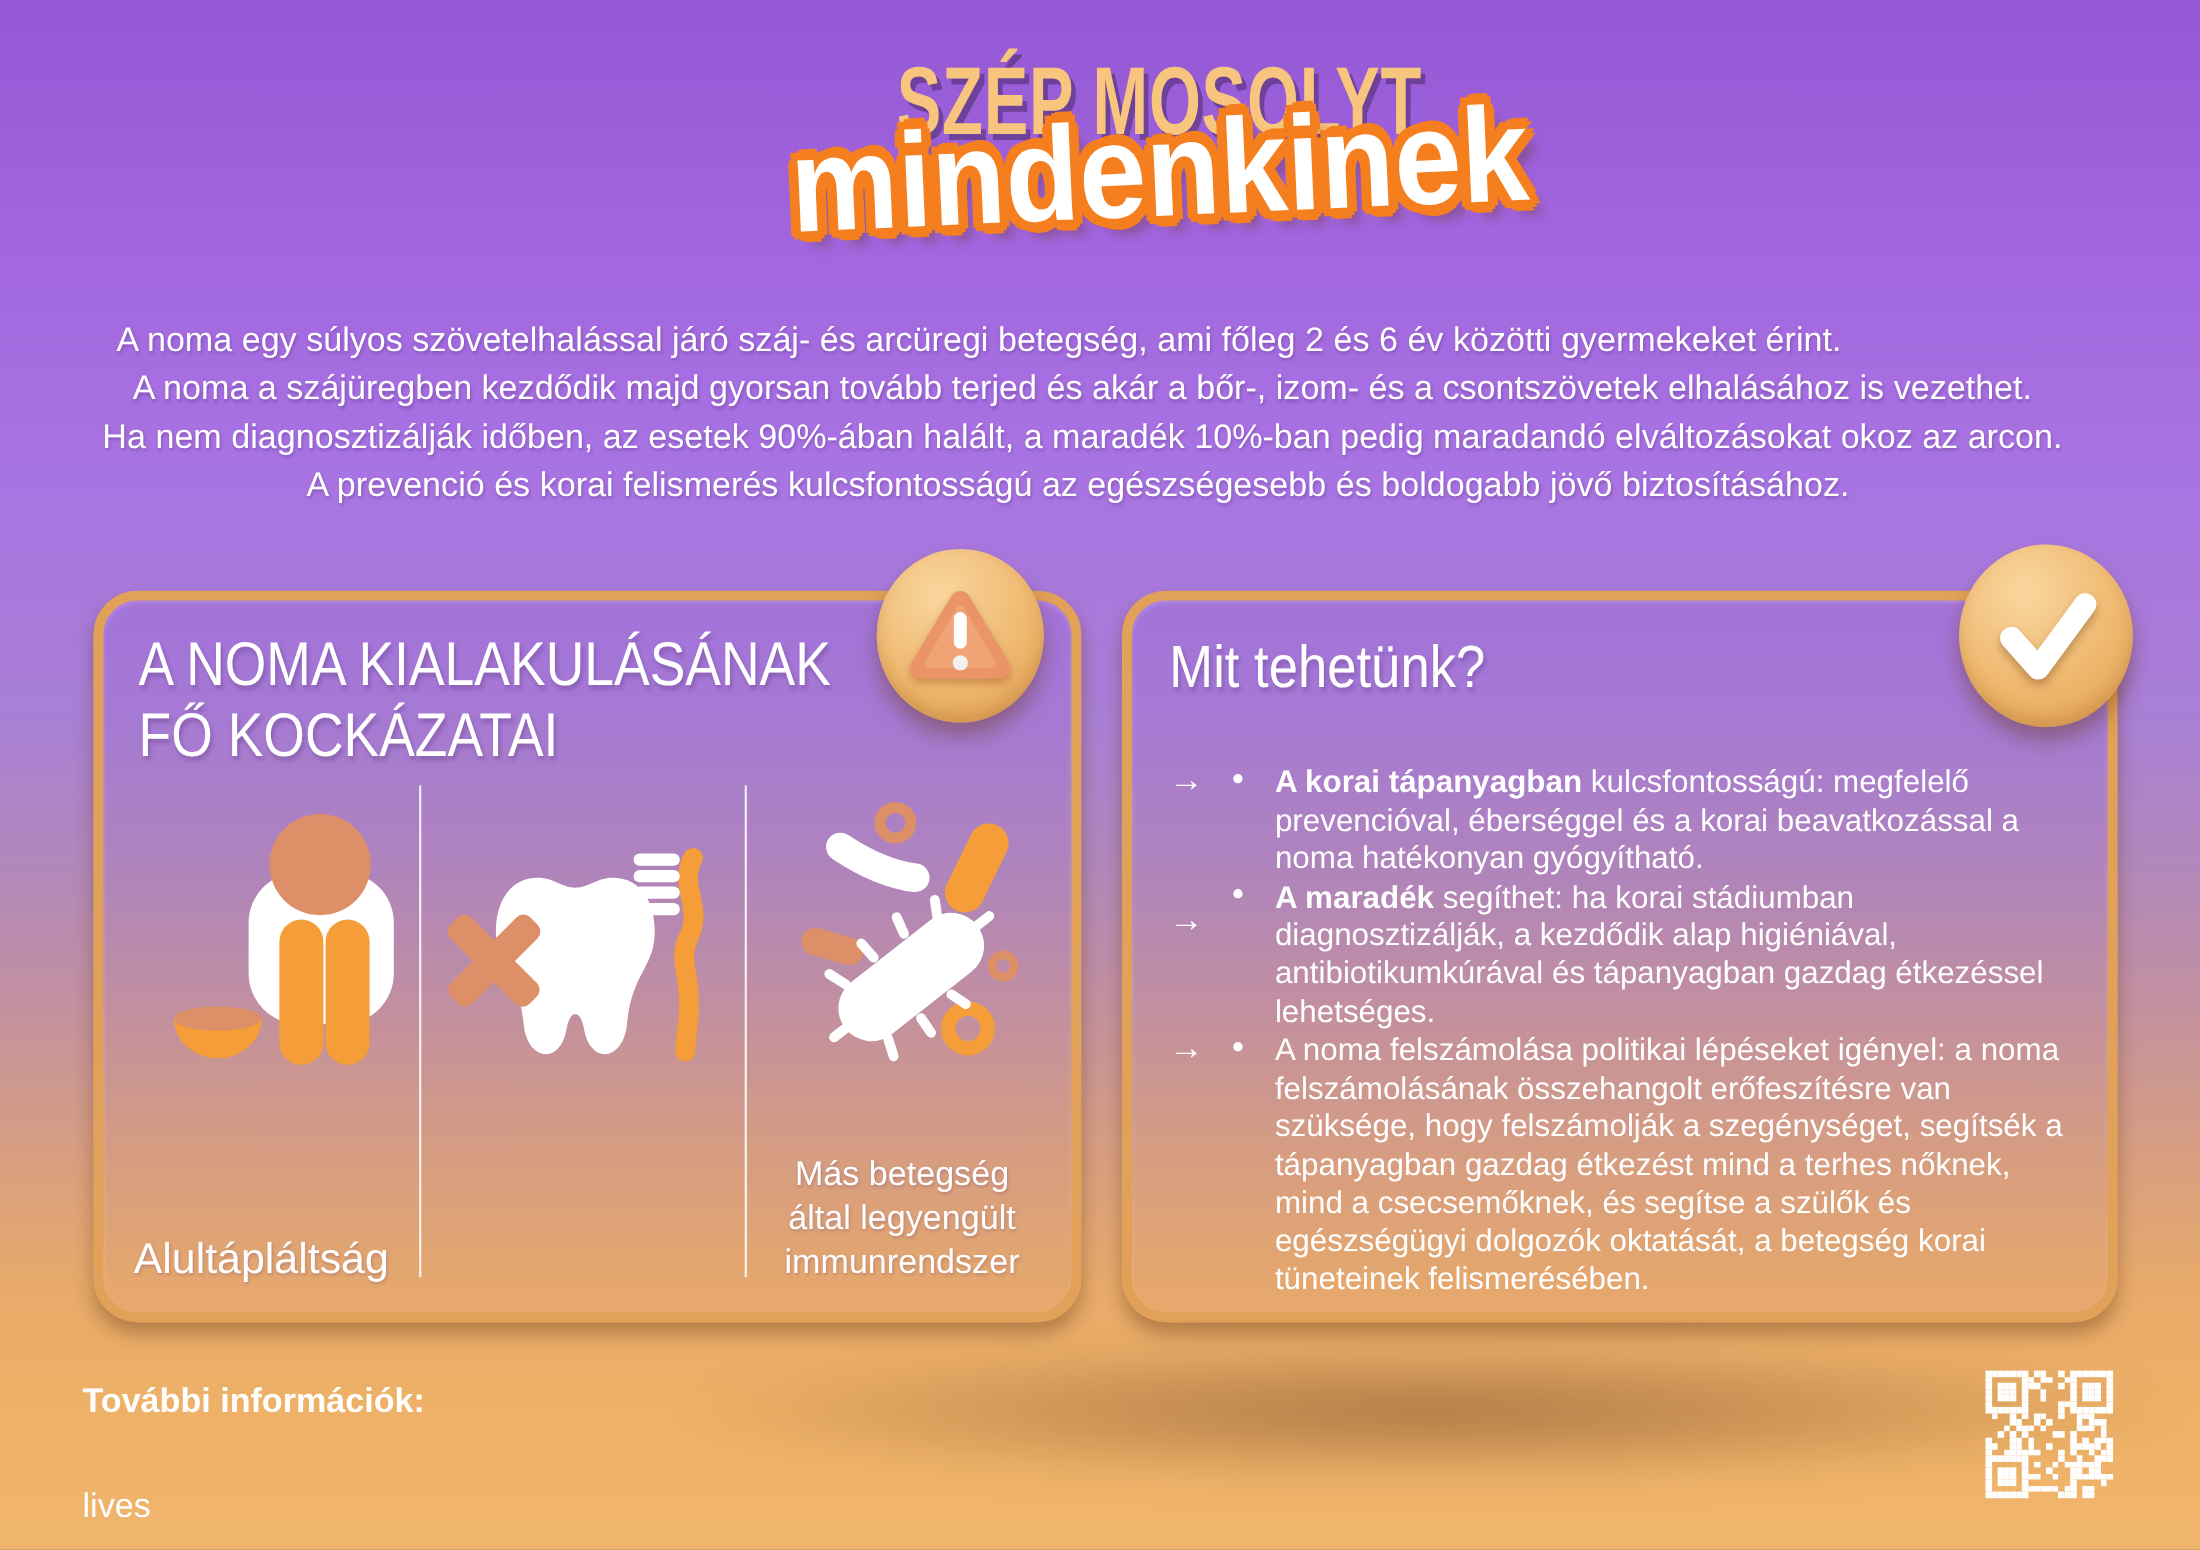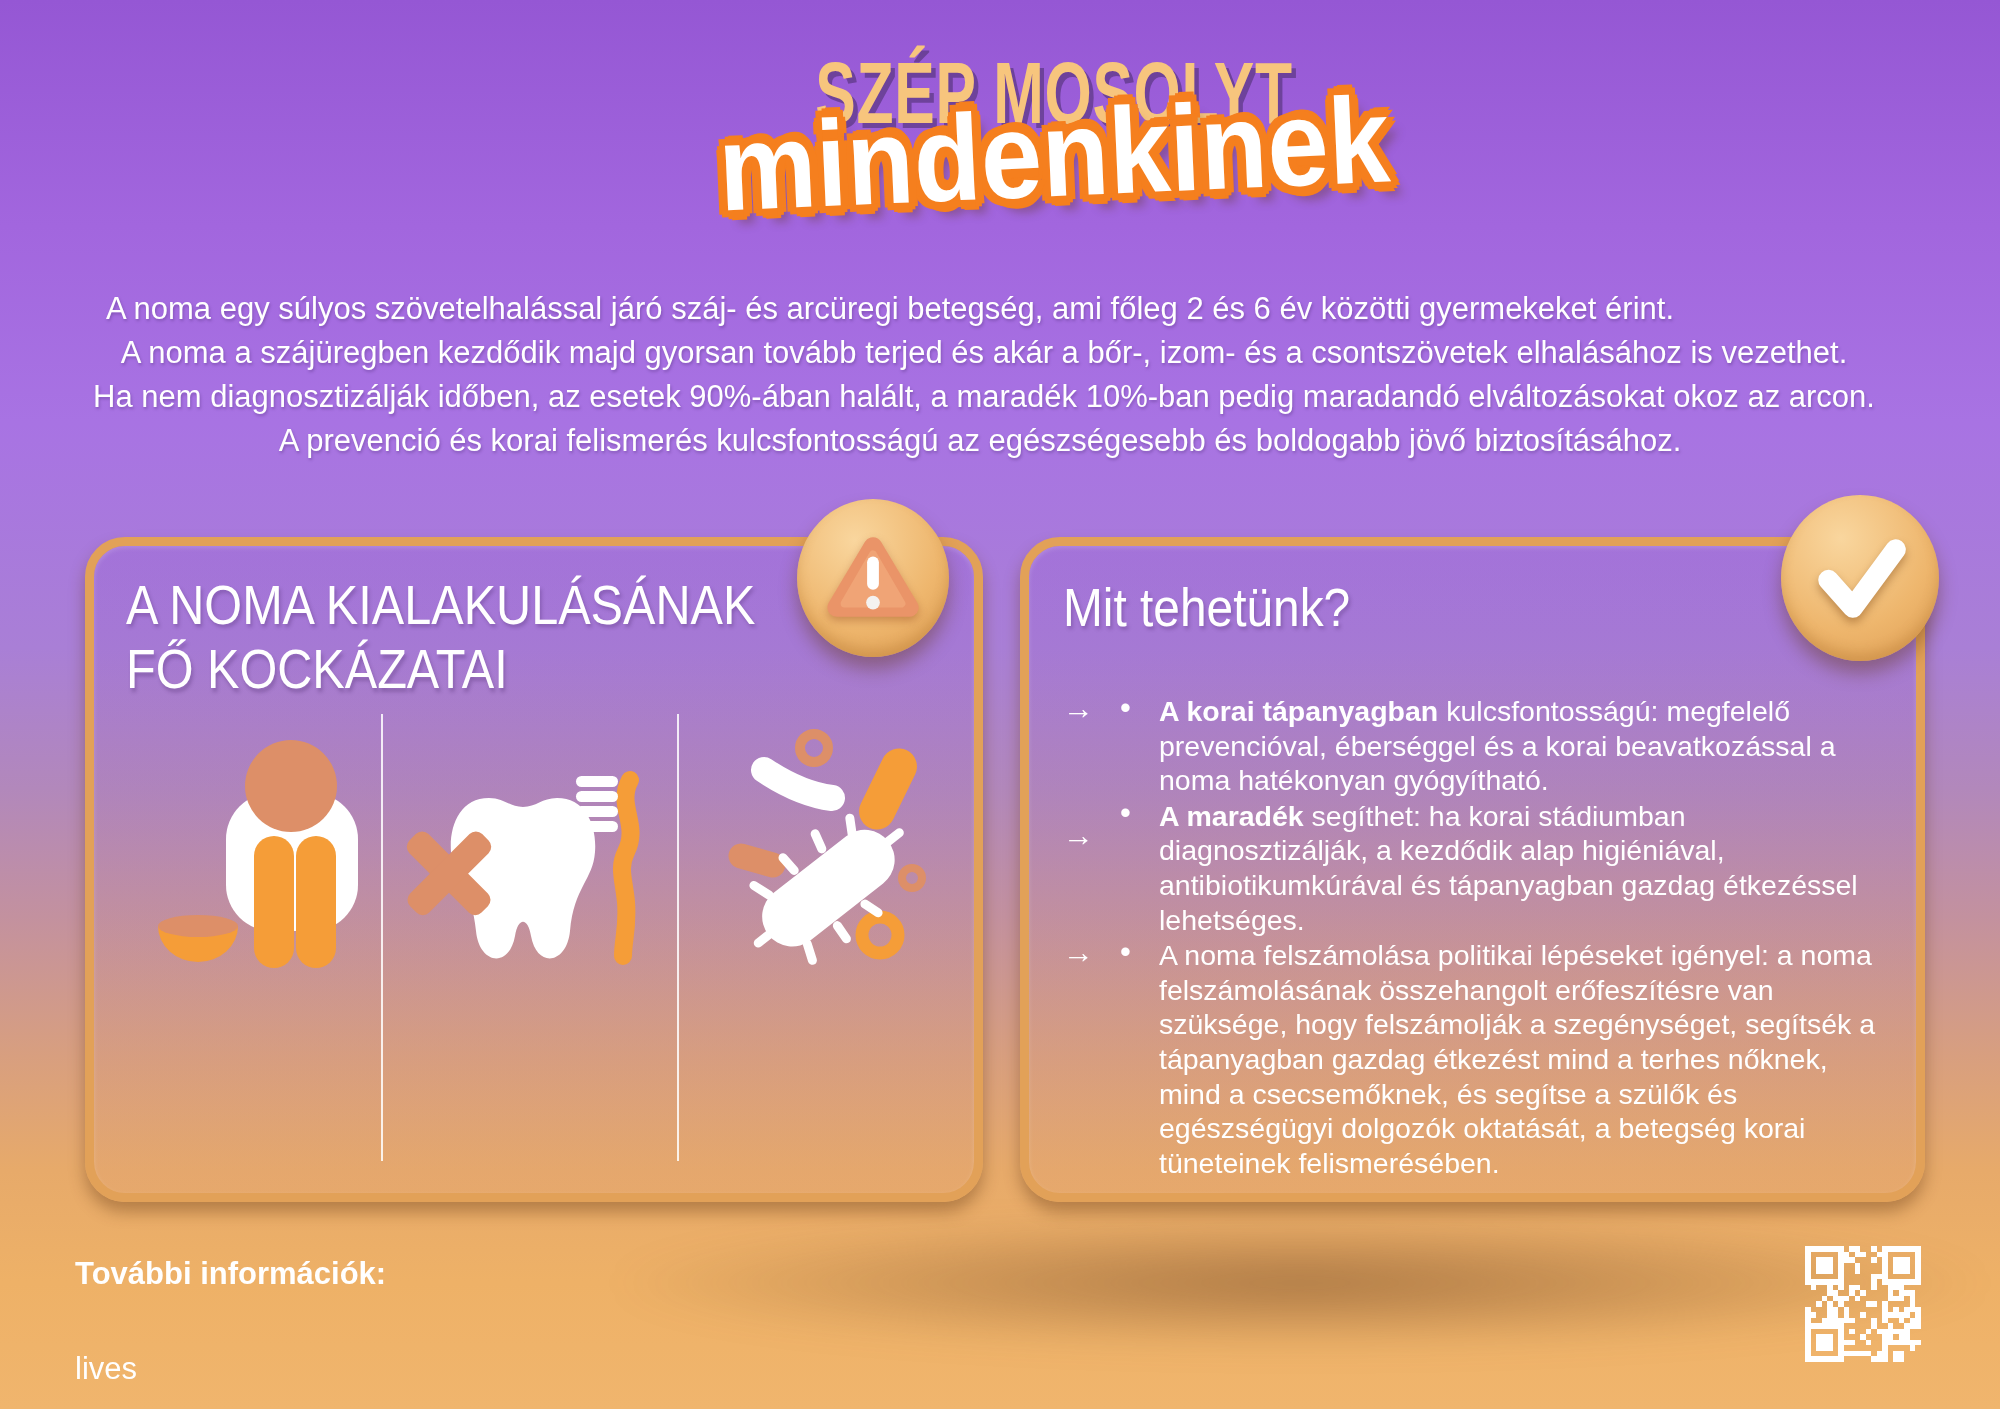--- a/index.html
+++ b/index.html
@@ -157,20 +157,22 @@
           <line x1="55" y1="192" x2="49" y2="208"></line>
           <line x1="90" y1="196" x2="89" y2="212"></line>
           <line x1="125" y1="196" x2="130" y2="211"></line>
           <line x1="32" y1="161" x2="17" y2="161"></line>
           <line x1="180" y1="161" x2="196" y2="161"></line>
         </g>
         <rect x="30" y="131" width="152" height="60" rx="30" fill="#ffffff"></rect>
       </g>
     </svg>
 
+    <div class="col-label lab1">Alultápláltság</div>
+    <div class="col-label lab3">Más betegség által legyengült immunrendszer</div>
   </section>
 
   <div class="badge badge-warn">
     <svg width="108" height="100" viewBox="0 0 110 100" style="filter:drop-shadow(0 4px 4px rgba(150,70,30,.4));">
       <path d="M55,18 L92,80 L18,80 Z" fill="#ea9468" stroke="#ea9468" stroke-width="19" stroke-linejoin="round"></path>
       <path d="M55,26 L84,76 L26,76 Z" fill="#f0a476" stroke="#f0a476" stroke-width="8" stroke-linejoin="round"></path>
       <rect x="49" y="28" width="12" height="34" rx="6" fill="#ffffff"></rect>
       <circle cx="55" cy="75" r="7" fill="#f4f2f0"></circle>
     </svg>
   </div>

